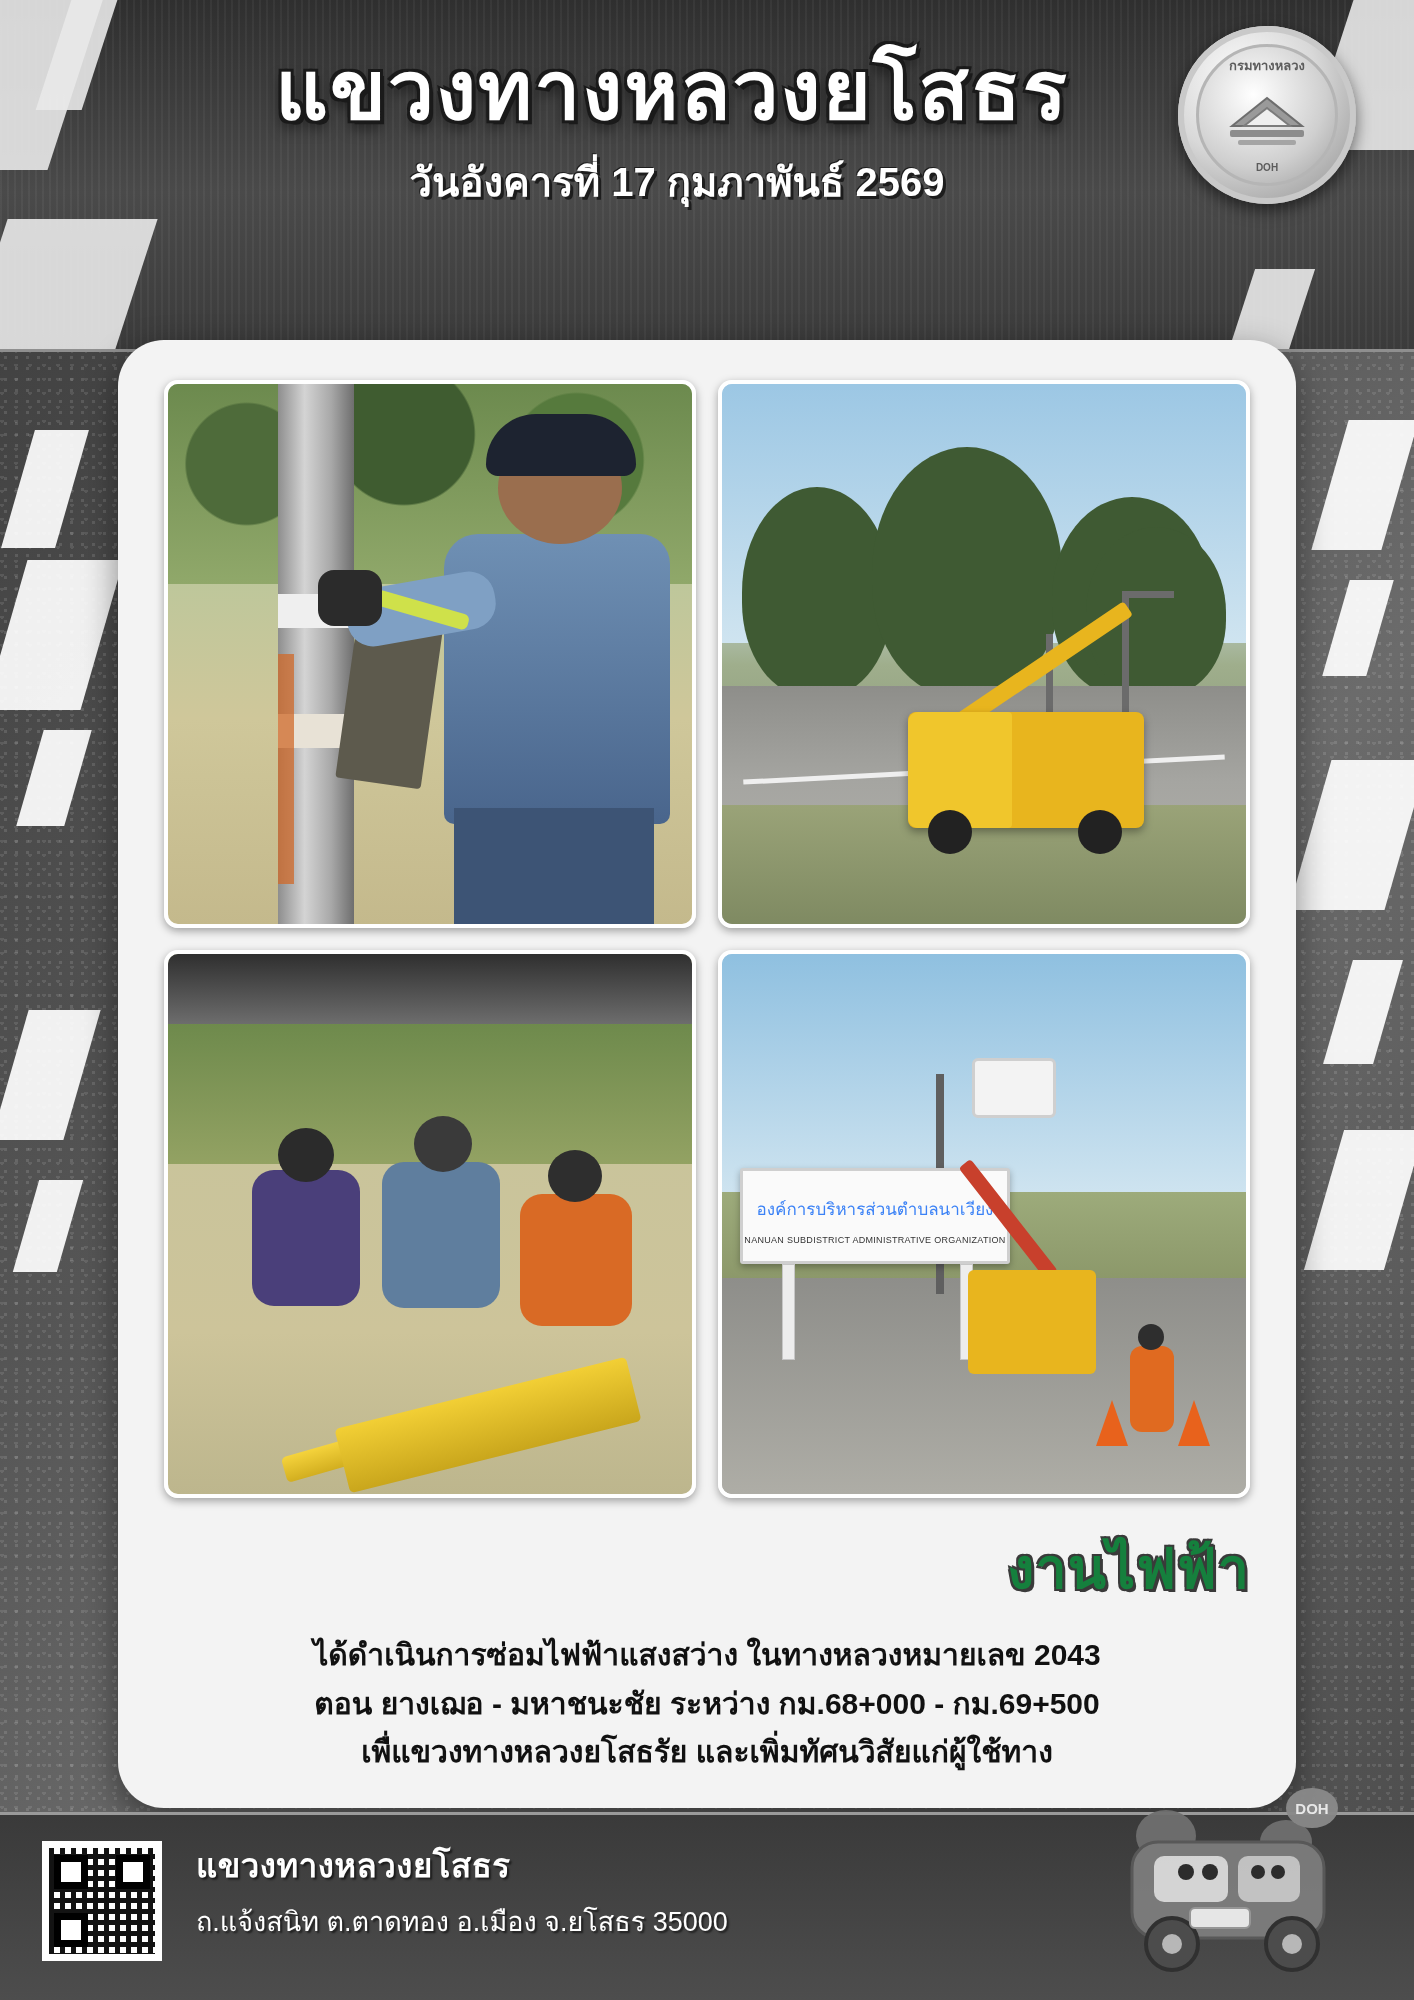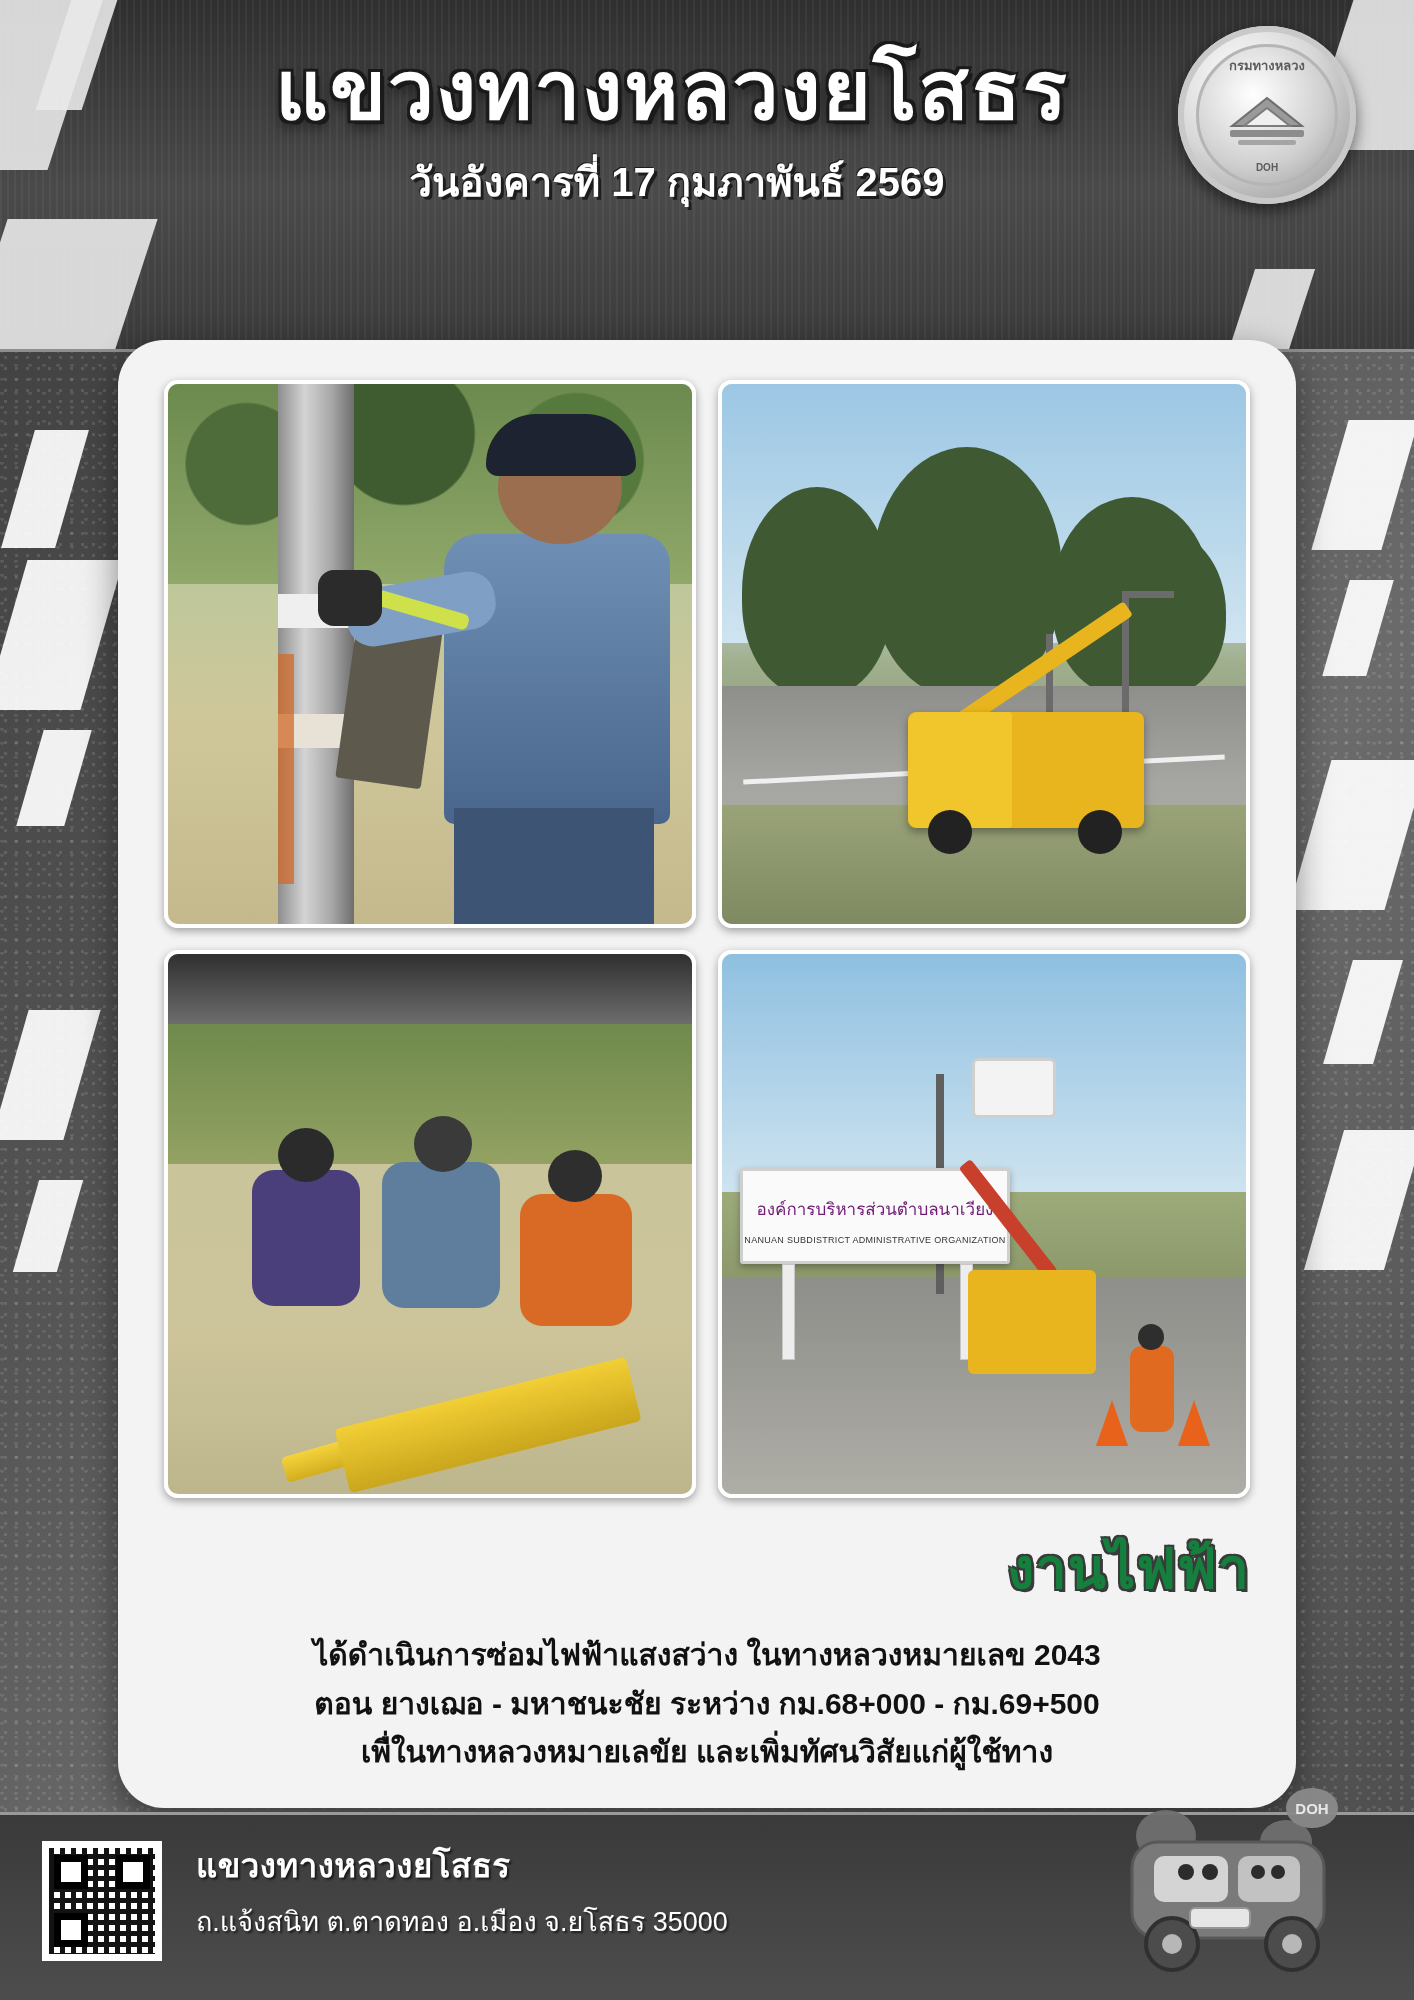--- a/index.html
+++ b/index.html
@@ -198,21 +198,21 @@
   .p3 .m2h { position: absolute; bottom: 322px; left: 246px; width: 58px; height: 56px; border-radius: 50%; background: #3a3a3a; }
   .p3 .m3 { bottom: 168px; left: 352px; width: 112px; height: 132px; background: #d96a25; }
   .p3 .m3h { position: absolute; bottom: 292px; left: 380px; width: 54px; height: 52px; border-radius: 50%; background: #2e2e2e; }
 
   
   .p4 { background: linear-gradient(180deg, #a9cde4 0%, #cbe2ee 30%, #a9b48e 50%, #a8a79f 72%, #9b9a95 100%); }
   .p4 .sky4 { position: absolute; inset: 0 0 55% 0; background: linear-gradient(180deg,#8fc0e0,#cfe4f0); }
   .p4 .road4 { position: absolute; left: 0; right: 0; bottom: 0; height: 40%; background: linear-gradient(180deg,#8e8e8a,#aeada6); }
   .p4 .grass4 { position: absolute; left: 0; right: 0; bottom: 38%; height: 18%; background: linear-gradient(180deg,#9dab7b,#8a9668); }
   .p4 .signboard { position: absolute; top: 214px; left: 18px; width: 270px; height: 96px; background: #fafafa; border: 3px solid #cfcfcf; border-radius: 3px; box-shadow: 0 3px 7px rgba(0,0,0,.3); }
-  .p4 .signtext-th { position: absolute; top: 24px; left: 0; right: 0; text-align: center; font-size: 17px; color: #701a75; }
+  .p4 .signtext-th { position: absolute; top: 24px; left: 0; right: 0; text-align: center; font-size: 17px; color: #3b82f6; }
   .p4 .signtext-en { position: absolute; bottom: 16px; left: 0; right: 0; text-align: center; font-size: 9px; color: #333; letter-spacing: .3px; }
   .p4 .signleg { position: absolute; top: 310px; width: 13px; height: 96px; background: #ededed; border: 1px solid #c6c6c6; }
   .p4 .crane { position: absolute; bottom: 120px; right: 150px; width: 128px; height: 104px; background: #e8b51e; border-radius: 6px; }
   .p4 .bucket { position: absolute; top: 104px; right: 190px; width: 84px; height: 60px; background: #f3f3f3; border: 3px solid #cfcfcf; border-radius: 6px; }
   .p4 .boom4 { position: absolute; bottom: 214px; right: 200px; width: 142px; height: 15px; background: #c8402c; transform: rotate(52deg); transform-origin: right bottom; border-radius: 4px; }
   .p4 .worker { position: absolute; bottom: 62px; right: 72px; width: 44px; height: 86px; background: #e06a20; border-radius: 12px; }
   .p4 .workerh { position: absolute; bottom: 144px; right: 82px; width: 26px; height: 26px; border-radius: 50%; background: #2e2e2e; }
   .p4 .cone { position: absolute; bottom: 48px; width: 0; height: 0; border-left: 16px solid transparent; border-right: 16px solid transparent; border-bottom: 46px solid #e8621c; }
   .p4 .lp4 { position: absolute; bottom: 200px; width: 8px; background: #5f5f5f; }
 
@@ -398,21 +398,21 @@
         <div class="cone" style="right:36px;"></div>
       </div>
 
     </div>
 
     <div class="card-heading">งานไฟฟ้า</div>
 
     <div class="card-body">
       <p>ได้ดำเนินการซ่อมไฟฟ้าแสงสว่าง ในทางหลวงหมายเลข 2043</p>
       <p>ตอน ยางเฌอ - มหาชนะชัย ระหว่าง กม.68+000 - กม.69+500</p>
-      <p>เพื่ในทางหลวงหมายเลขัย และเพิ่มทัศนวิสัยแก่ผู้ใช้ทาง</p>
+      <p>เพื่แขวงทางหลวงยโสธรัย และเพิ่มทัศนวิสัยแก่ผู้ใช้ทาง</p>
     </div>
   </div>
 
   <div class="footer">
     <div class="qr">
       <div class="qr-grid"></div>
       <div class="qr-eye qr-e1"></div>
       <div class="qr-eye qr-e2"></div>
       <div class="qr-eye qr-e3"></div>
     </div>

